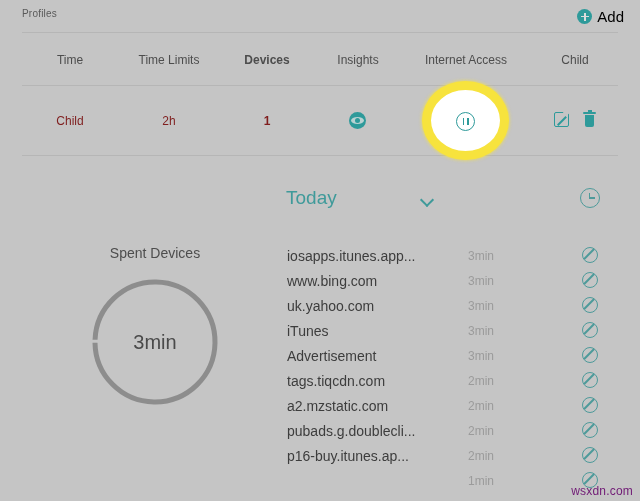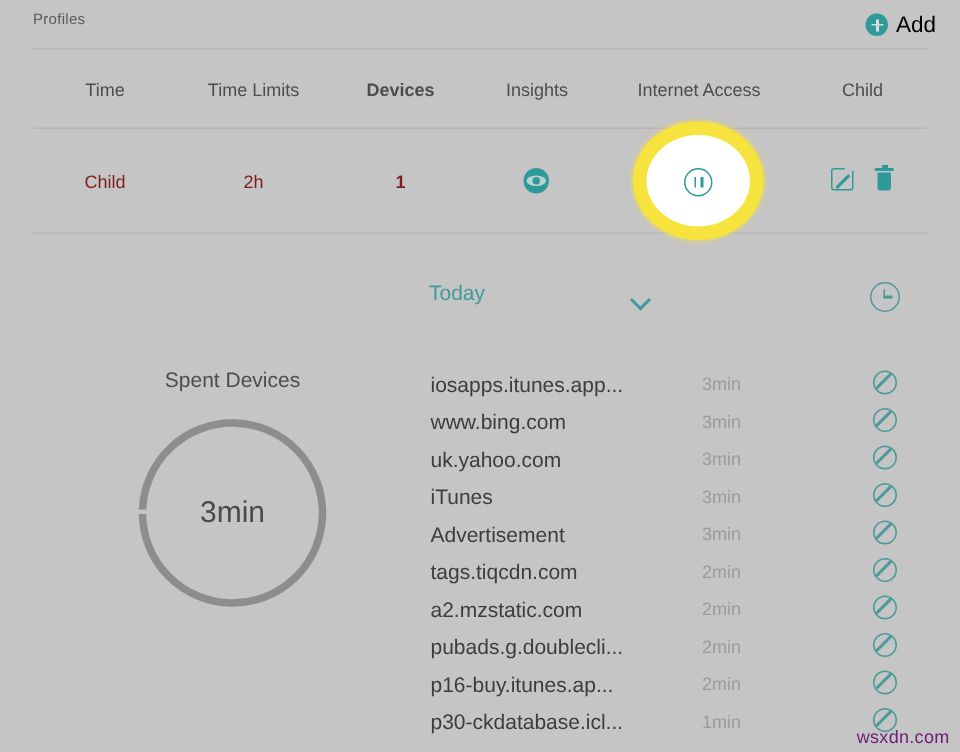--- a/index.html
+++ b/index.html
@@ -216,21 +216,21 @@
     width: 9.8px; height: 12px;
     background: #2e9a9a;
     border-radius: 0 0 2px 2px;
   }
 
   
   #today-label {
     position: absolute;
     left: 286px;
     top: 187px;
-    font-size: 14px;
+    font-size: 19px;
     color: #3f9a9a;
     cursor: pointer;
   }
   #today-chevron {
     position: absolute;
     left: 421px;
     top: 194px;
     width: 13px;
     height: 13px;
     cursor: pointer;
@@ -449,20 +449,19 @@
         <div class="site-name">pubads.g.doublecli...</div>
         <div class="site-time">2min</div>
         <div class="ban-icon"></div>
       </div>
       <div class="site-row">
         <div class="site-name">p16-buy.itunes.ap...</div>
         <div class="site-time">2min</div>
         <div class="ban-icon"></div>
       </div>
       <div class="site-row">
-        <div class="site-name">p30-ckdatabase.icl...</div>
         <div class="site-time">1min</div>
         <div class="ban-icon"></div>
       </div>
     </div>
 
   <div id="watermark">wsxdn.com</div>
 </div>
 
 </body></html>

